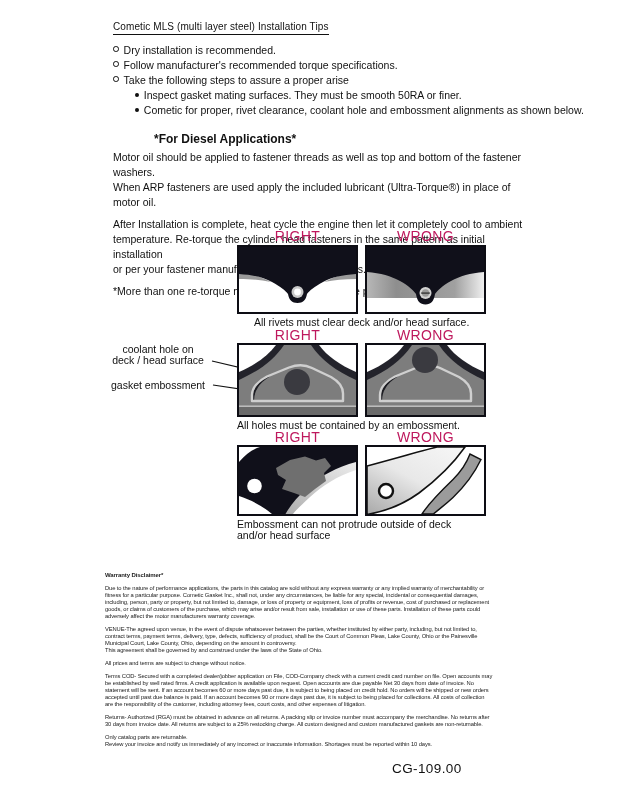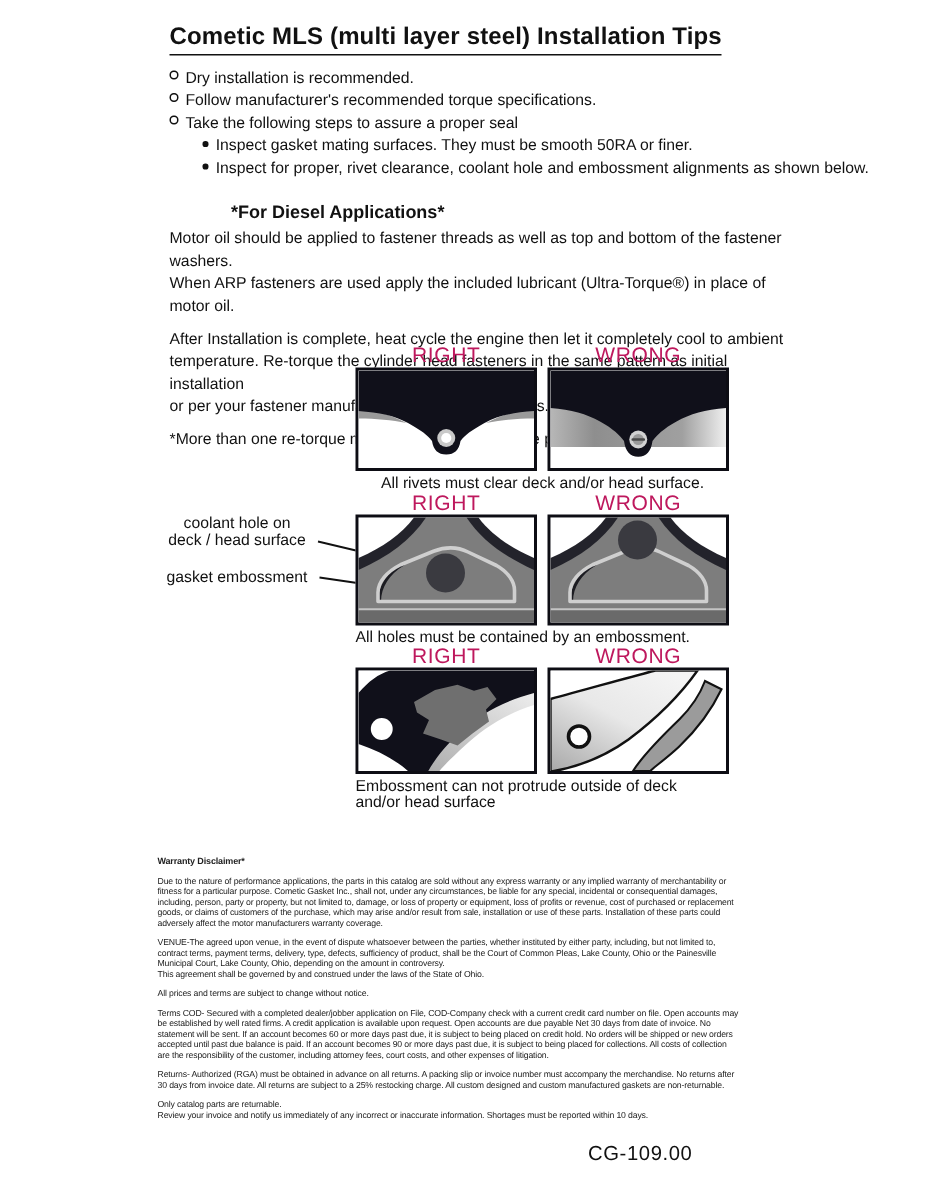--- a/index.html
+++ b/index.html
@@ -6,21 +6,21 @@
   .page {
     position:relative; width:618px; height:800px; background:#ffffff;
     font-family:"Liberation Sans", sans-serif; color:#111;
     overflow:hidden;
   }
   .preline { white-space:pre-line; }
 
   
   .content { position:absolute; left:113px; top:16px; width:412px; }
   .doc-title {
-    display:inline-block; font-size:16px; font-weight:bold;
+    display:inline-block; font-size:10px; font-weight:normal;
     border-bottom:1.6px solid #111; padding-bottom:2px; margin-bottom:8px;
     letter-spacing:0.1px;
   }
   .bullets { font-size:10.5px; line-height:15px; }
   .b-row { display:flex; align-items:baseline; white-space:nowrap; }
   .b-row .marker {
     flex:0 0 auto; width:3.6px; height:3.6px; border:1px solid #111;
     border-radius:50%; margin-right:5px; position:relative; top:-2px;
   }
   .b-sub { padding-left:22px; }
@@ -71,29 +71,29 @@
       <div class="b-row">
         <span class="marker"></span>
         <span>Dry installation is recommended.</span>
       </div>
       <div class="b-row">
         <span class="marker"></span>
         <span>Follow manufacturer's recommended torque specifications.</span>
       </div>
       <div class="b-row">
         <span class="marker"></span>
-        <span>Take the following steps to assure a proper seal</span>
+        <span>Take the following steps to assure a proper arise</span>
       </div>
       <div class="b-row b-sub">
         <span class="marker"></span>
         <span>Inspect gasket mating surfaces.  They must be smooth 50RA or finer.</span>
       </div>
       <div class="b-row b-sub">
         <span class="marker"></span>
-        <span>Inspect for proper, rivet clearance, coolant hole and embossment alignments as shown below.</span>
+        <span>Cometic for proper, rivet clearance, coolant hole and embossment alignments as shown below.</span>
       </div>
     </div>
 
     <div class="diesel-head">*For Diesel Applications*</div>
     <p class="para preline">Motor oil should be applied to fastener threads as well as top and bottom of the fastener washers.
 When ARP fasteners are used apply the included lubricant (Ultra-Torque®) in place of motor oil.</p>
     <p class="para preline">After Installation is complete, heat cycle the engine then let it completely cool to ambient
 temperature. Re-torque the cylinder head fasteners in the same pattern as initial installation
 or per your fastener manufacturer's recommendations.</p>
     <p class="para">*More than one re-torque may be required to achieve proper fastener stretch*</p>

